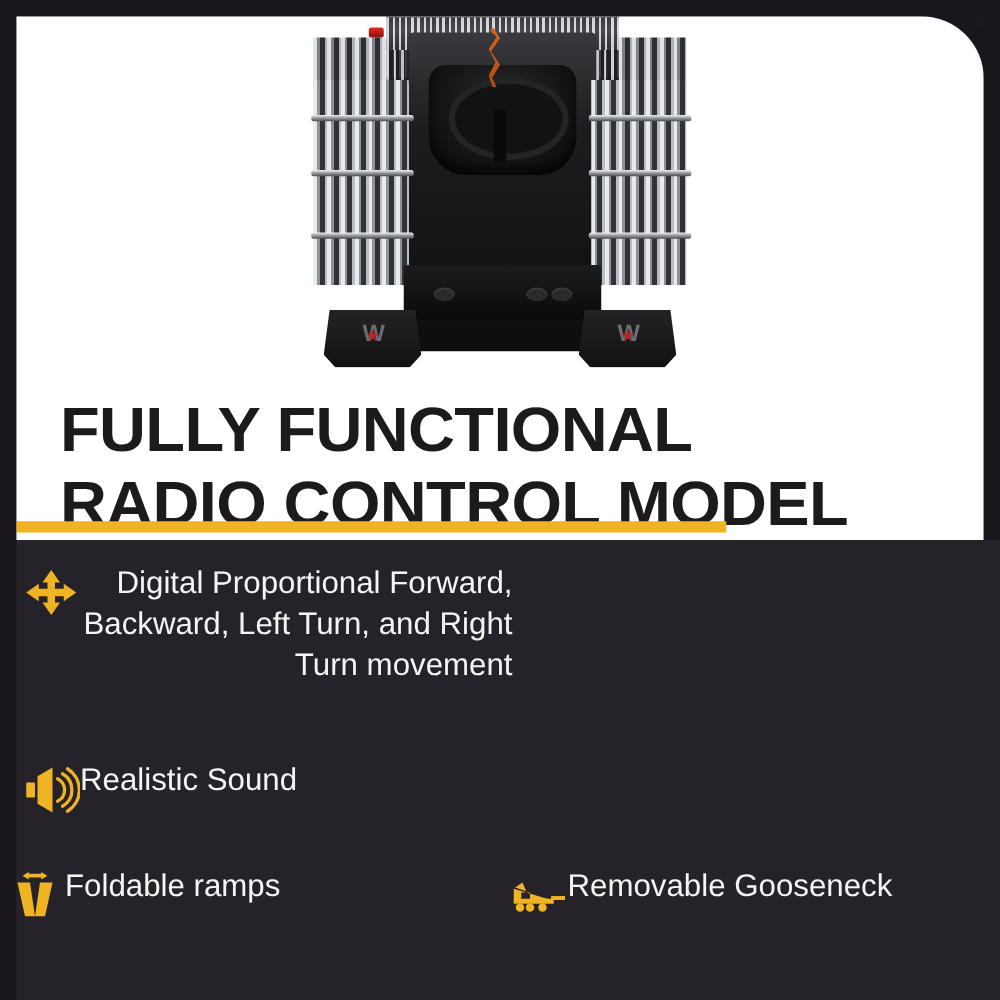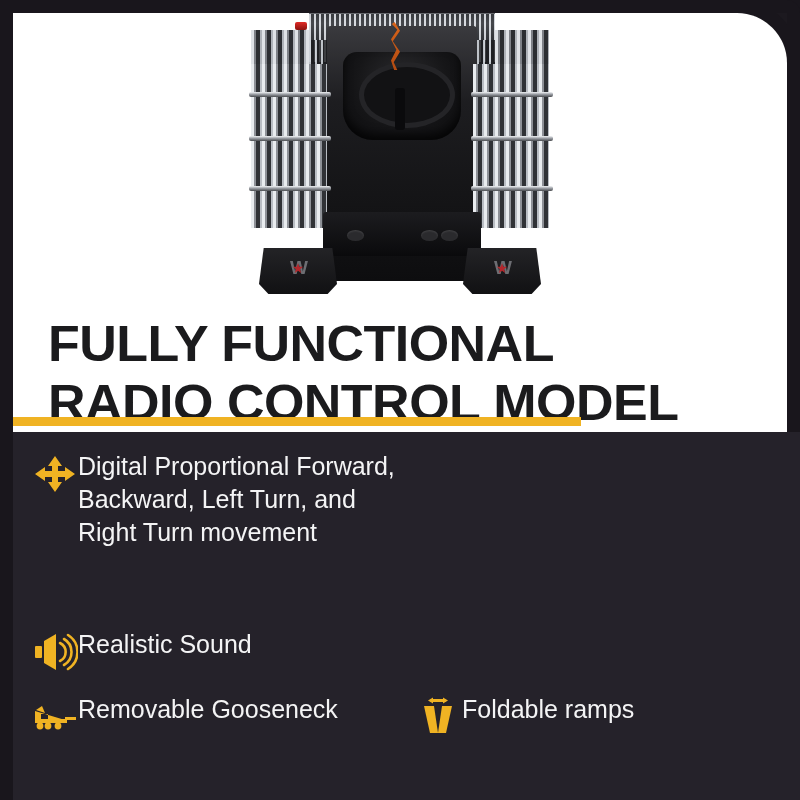--- a/index.html
+++ b/index.html
@@ -232,41 +232,41 @@
   }
   .feat-row {
     display: flex;
     width: 800px;
   }
   .feat {
     display: flex;
     align-items: flex-start;
     box-sizing: border-box;
   }
-  .feat.col-l { width: 410px; padding-left: 32px; }
+  .feat.col-l { width: 410px; padding-left: 18px; text-align: right; }
   .feat.col-r { width: 390px; padding-left: 6px; }
   .ficon {
     flex: 0 0 auto;
     width: 46px;
     height: 40px;
     margin-top: 10px;
     position: relative;
   }
   .ftext {
     color: #f4f4f5;
     font-family: "Liberation Sans", sans-serif;
     font-size: 25px;
     line-height: 33px;
     font-weight: 400;
     padding-top: 6px;
   }
 
   
   .row1 { position: absolute; top: 12px; left: 0; }
-  .row2 { position: absolute; top: 170px; left: 0; margin-top: 20px; }
+  .row2 { position: absolute; top: 170px; left: 0; }
   .row3 { position: absolute; top: 255px; left: 0; }
 
   
   .amber { fill: #f0b323; }
 
   
   .ic-move svg, .ic-lights svg, .ic-sound svg,
   .ic-kingpin svg, .ic-gooseneck svg, .ic-ramp svg {
     display: block;
   }
@@ -376,51 +376,51 @@
               <path d="M36 3 a20 20 0 0 1 0 34" stroke="#f0b323" stroke-width="2.6" fill="none" stroke-linecap="round"></path>
             </g>
           </svg>
         </div>
         <div class="ftext">Realistic Sound</div>
       </div>
 
     </div>
 
     <div class="feat-row row3">
+      <div class="feat col-r">
+        <div class="ficon ic-ramp">
+          <svg width="46" height="40" viewBox="0 0 46 40">
+            <g class="amber">
+              <polygon points="8,9 18,9 22,36 14,36"></polygon>
+              <polygon points="26,9 36,9 30,36 22,36"></polygon>
+              <rect x="14" y="2" width="16" height="3" rx="1.5"></rect>
+              <polygon points="12,3.5 17,0.5 17,6.5"></polygon>
+              <polygon points="32,3.5 27,0.5 27,6.5"></polygon>
+            </g>
+          </svg>
+        </div>
+        <div class="ftext">Foldable ramps</div>
+      </div>
+
       <div class="feat col-l">
         <div class="ficon ic-gooseneck">
           <svg width="46" height="40" viewBox="0 0 46 40">
             <g class="amber">
               <path d="M3 14 L3 24 L9 24 L9 17 L16 17 L16 24 L33 24 L33 20 L44 20 L44 23 L33 23"></path>
               <rect x="3" y="22" width="32" height="4"></rect>
               <rect x="33" y="20" width="11" height="3"></rect>
               <circle cx="8" cy="29" r="3.4"></circle>
               <circle cx="16" cy="29" r="3.4"></circle>
               <circle cx="26" cy="29" r="3.4"></circle>
               <path d="M4 13 L10 9 L13 16 Z"></path>
             </g>
           </svg>
         </div>
         <div class="ftext">Removable Gooseneck</div>
       </div>
-
-      <div class="feat col-r">
-        <div class="ficon ic-ramp">
-          <svg width="46" height="40" viewBox="0 0 46 40">
-            <g class="amber">
-              <polygon points="8,9 18,9 22,36 14,36"></polygon>
-              <polygon points="26,9 36,9 30,36 22,36"></polygon>
-              <rect x="14" y="2" width="16" height="3" rx="1.5"></rect>
-              <polygon points="12,3.5 17,0.5 17,6.5"></polygon>
-              <polygon points="32,3.5 27,0.5 27,6.5"></polygon>
-            </g>
-          </svg>
-        </div>
-        <div class="ftext">Foldable ramps</div>
-      </div>
     </div>
 
   </div>
 
   <div class="edge-left"></div>
   <div class="edge-right"></div>
   <div class="edge-top"></div>
 </div>
 
 </body></html>

